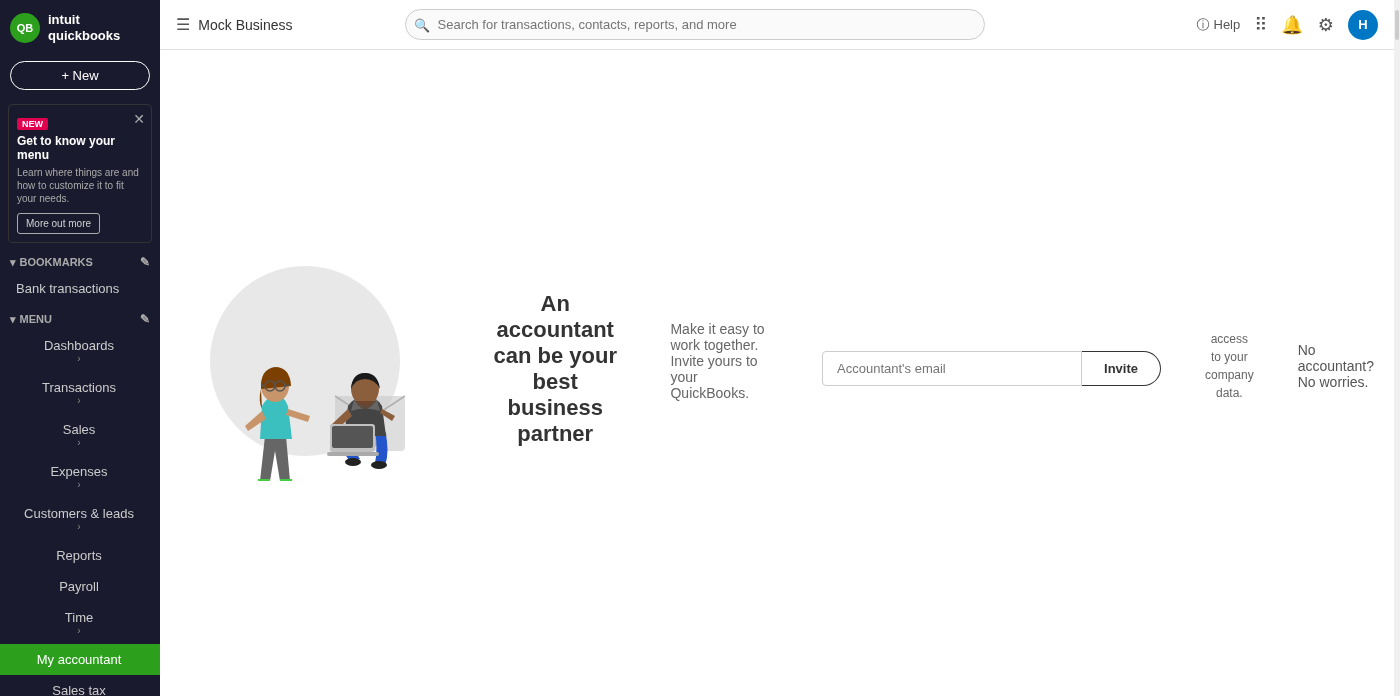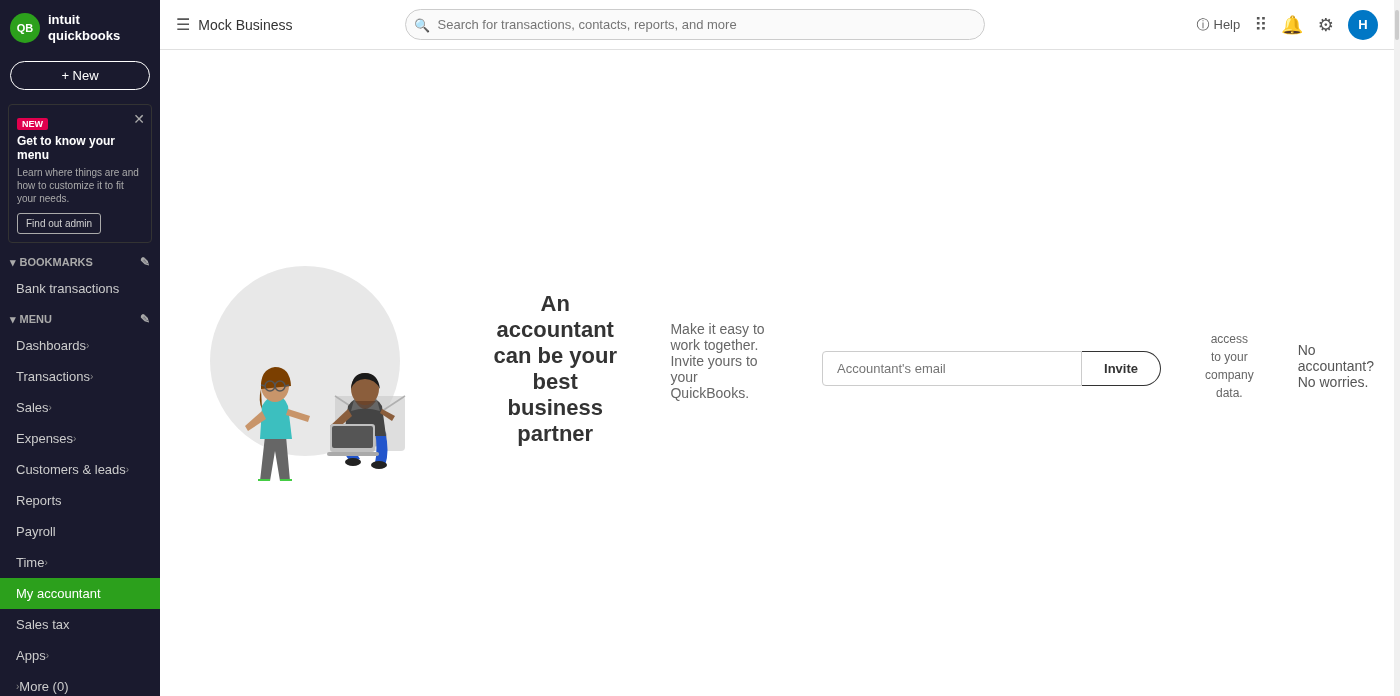--- a/index.html
+++ b/index.html
@@ -92,20 +92,21 @@
     }
     .section-header-left { display: flex; align-items: center; gap: 4px; }
     .section-edit { color: #aaa; cursor: pointer; font-size: 12px; }
 
     .sidebar-item {
       display: flex; align-items: center; 
       padding: 8px 18px 8px 16px;
       color: #ccc;
       font-size: 13px;
       cursor: pointer;
+      flex-direction: column;
     }
     .sidebar-item.active { background: #2ca01c; color: #fff; }
     .sidebar-item-label {}
     .chevron-right { font-size: 10px; color: #888; }
 
     .sidebar-bookmark {
       padding: 8px 10px 8px 16px;
       color: #ccc;
       font-size: 13px;
       cursor: pointer;
@@ -281,21 +282,21 @@
 
   <div class="new-btn-wrap">
     <button class="new-btn">+ New</button>
   </div>
 
   <div class="promo-box">
     <button class="promo-close">✕</button>
     <div class="promo-new-badge">NEW</div>
     <div class="promo-title">Get to know your menu</div>
     <div class="promo-desc">Learn where things are and how to customize it to fit your needs.</div>
-    <button class="find-out-btn">Find out admin</button>
+    <button class="find-out-btn">More out more</button>
   </div>
 
   <div class="section-header">
     <div class="section-header-left">
       <span>▾</span>
       <span>BOOKMARKS</span>
     </div>
     <span class="section-edit">✎</span>
   </div>
 

